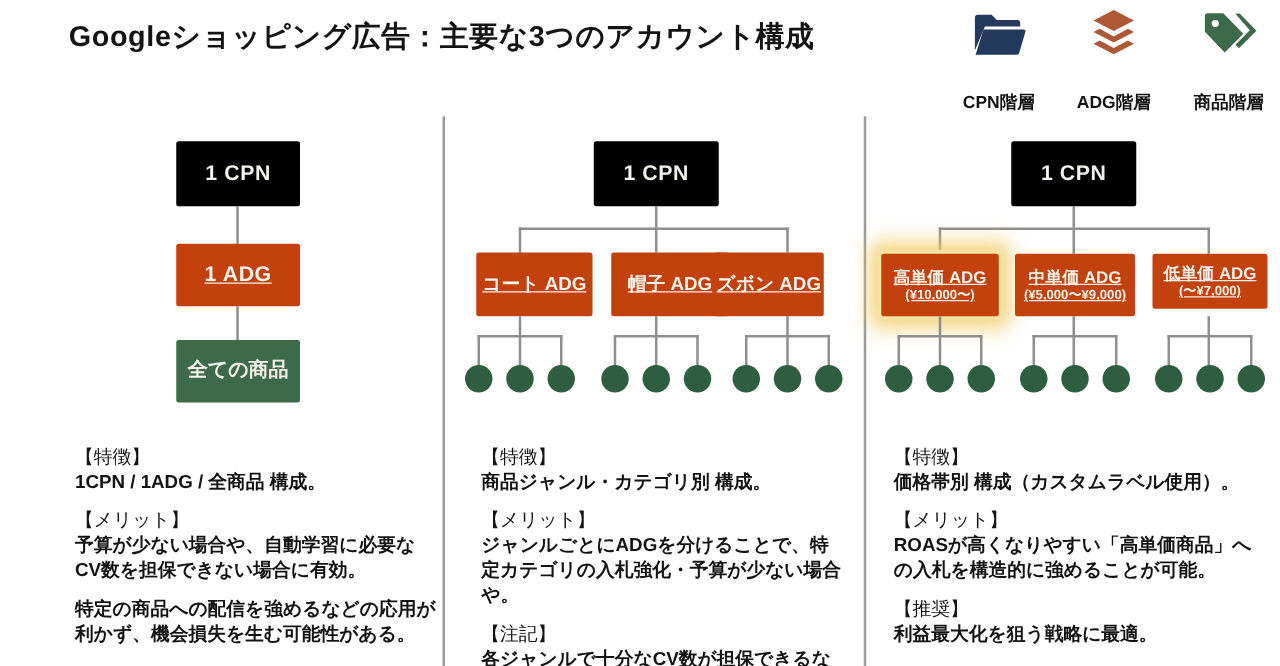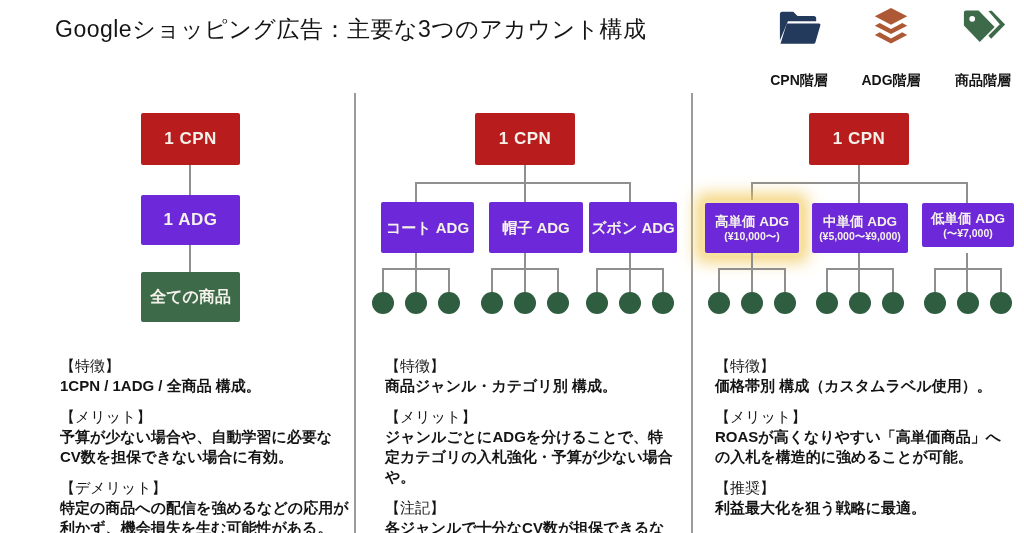--- a/index.html
+++ b/index.html
@@ -9,43 +9,43 @@
   }
   .page{
     position:relative;
     width:1024px;height:533px;
     background:#ffffff;
     overflow:hidden;
   }
   
   .title{
     position:absolute;left:55px;top:14px;margin:0;
-    font-size:23px;font-weight:400;color:#141414;letter-spacing:.5px;
+    font-size:23px;font-weight:700;color:#141414;letter-spacing:.5px;
   }
   .legend{
     position:absolute;right:6px;top:6px;
     display:flex;gap:22px;
   }
   .legend-item{display:flex;flex-direction:column;align-items:center;width:70px;}
   .legend-item svg{width:46px;height:42px;}
   .legend-label{font-size:14px;font-weight:800;color:#141414;margin-top:20px;white-space:nowrap;}
   
   .divider{
     position:absolute;top:93px;height:440px;width:2px;
     background:#9b9b9b;
   }
   
   .box{
     position:absolute;display:flex;flex-direction:column;
     align-items:center;justify-content:center;
     color:#f4f1ea;font-weight:700;text-align:center;
     border-radius:2px;line-height:1.15;
   }
-  .navy{background:#b91c1c;}
-  .rust{background:#6d28d9;}
+  .navy{background:#000000;}
+  .rust{background:#c2410c;text-decoration:underline;}
   .greenbox{background:#3d6b49;}
   .cpn-box{font-size:17px;letter-spacing:.5px;}
   .adg-small{font-size:15px;margin-left:11px;}
   .adg-tier .tier-label{font-size:13.5px;}
   .adg-tier .tier-range{font-size:10.5px;font-weight:600;margin-top:1px;}
   .glow{
     box-shadow:0 0 0 3px #f6e3a1, 0 0 16px 9px rgba(240,200,90,.8);
   }
   
   .vline{position:absolute;width:2px;background:#8f8f8f;}
@@ -112,21 +112,21 @@
 
   <div class="box navy cpn-box" style="left:475px;top:113px;width:100px;height:52px">1 CPN</div>
   <div class="vline" style="left:524px;top:165px;height:17px"></div>
   <div class="hline" style="left:415px;top:182px;width:216px"></div>
   <div class="vline" style="left:415px;top:182px;height:20px"></div>
   <div class="vline" style="left:524px;top:182px;height:20px"></div>
   <div class="vline" style="left:629px;top:182px;height:20px"></div>
 
   <div class="box rust adg-small" style="left:370px;top:202px;width:93px;height:51px">コート ADG</div>
   <div class="box rust adg-small" style="left:478px;top:202px;width:94px;height:51px">帽子 ADG</div>
-  <div class="box rust adg-small" style="left:578px;top:202px;width:88px;height:51px">ズボン ADG</div>
+  <div class="box rust adg-small" style="left:560px;top:202px;width:88px;height:51px">ズボン ADG</div>
 
   <div class="vline" style="left:415px;top:253px;height:15px"></div>
   <div class="hline" style="left:382px;top:268px;width:68px"></div>
   <div class="vline" style="left:382px;top:268px;height:25px"></div>
   <div class="vline" style="left:415px;top:268px;height:25px"></div>
   <div class="vline" style="left:448px;top:268px;height:25px"></div>
   <div class="dot" style="left:372px;top:292px"></div>
   <div class="dot" style="left:405px;top:292px"></div>
   <div class="dot" style="left:438px;top:292px"></div>
 
@@ -198,21 +198,20 @@
   <div class="notes" style="left:60px;width:290px">
     <div class="sec">
       <div class="hd">【特徴】</div>
       <div class="bd">1CPN / 1ADG / 全商品 構成。</div>
     </div>
     <div class="sec">
       <div class="hd">【メリット】</div>
       <div class="bd">予算が少ない場合や、自動学習に必要なCV数を担保できない場合に有効。</div>
     </div>
     <div class="sec">
-      <div class="hd">【デメリット】</div>
       <div class="bd">特定の商品への配信を強めるなどの応用が利かず、機会損失を生む可能性がある。</div>
     </div>
   </div>
 
   <div class="notes" style="left:385px;width:292px">
     <div class="sec">
       <div class="hd">【特徴】</div>
       <div class="bd">商品ジャンル・カテゴリ別 構成。</div>
     </div>
     <div class="sec">

